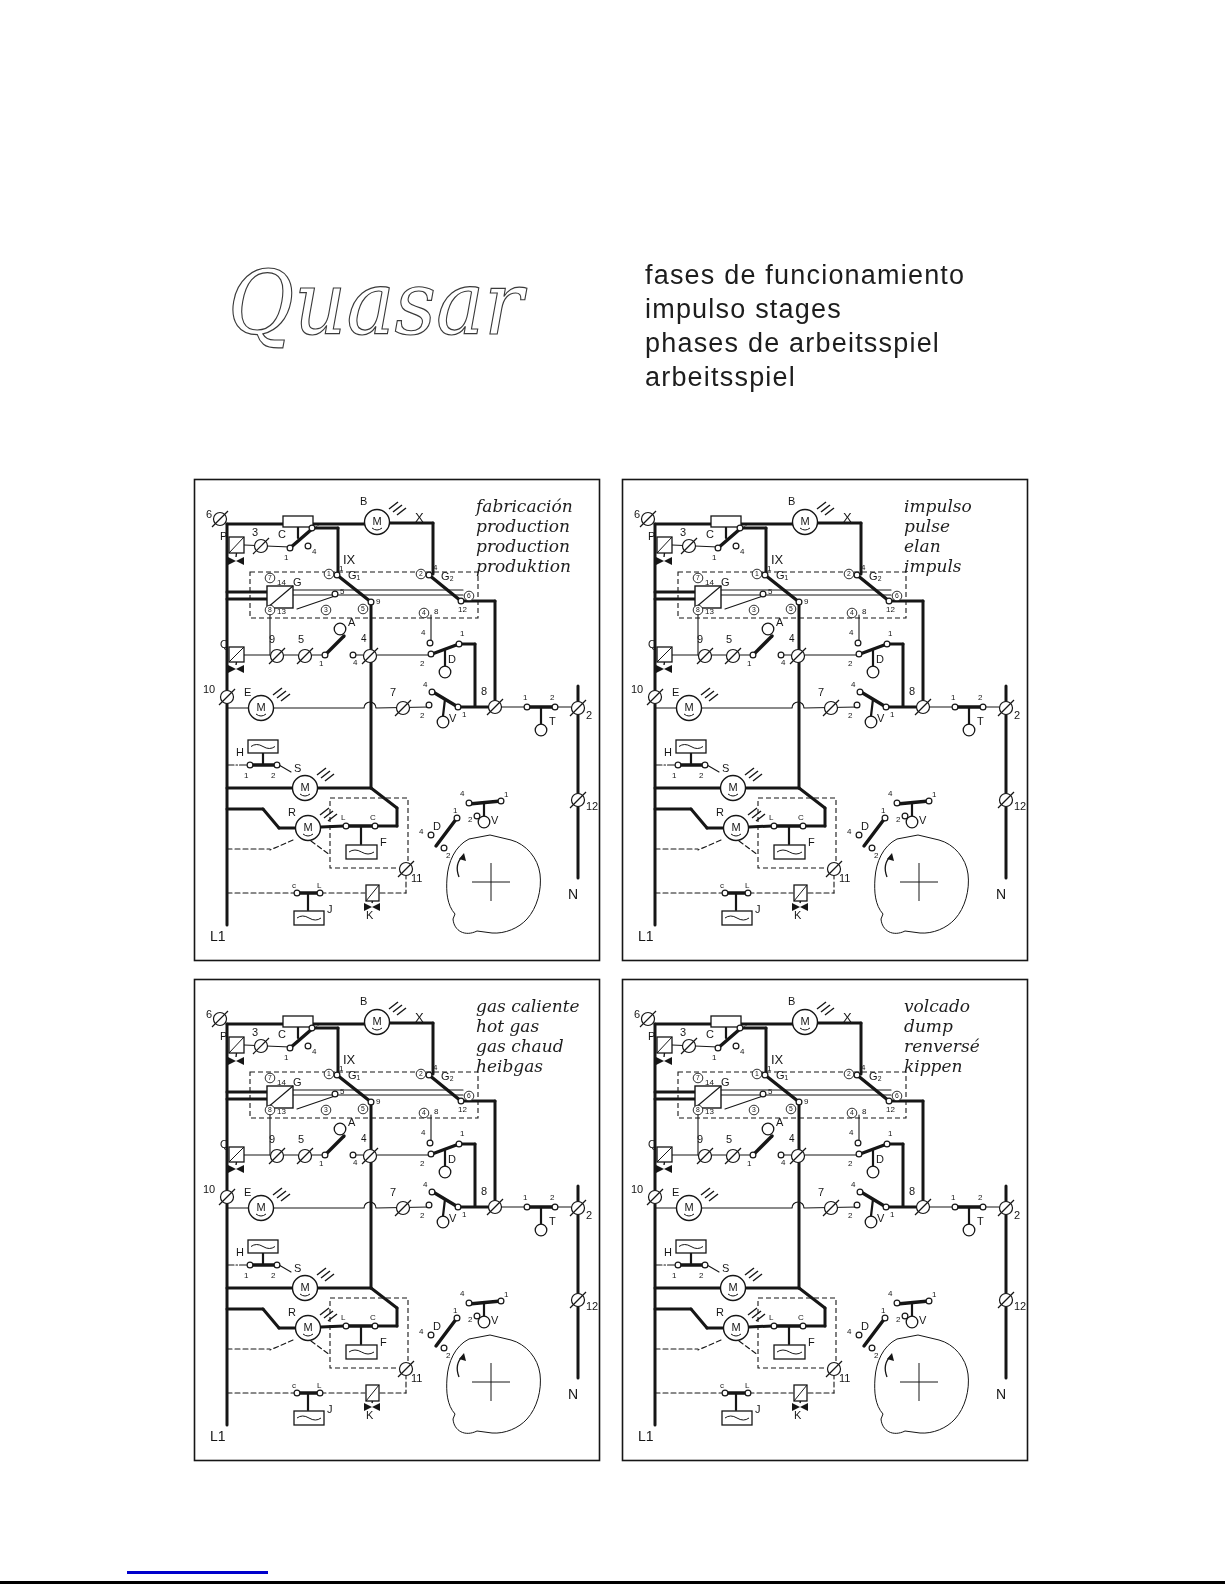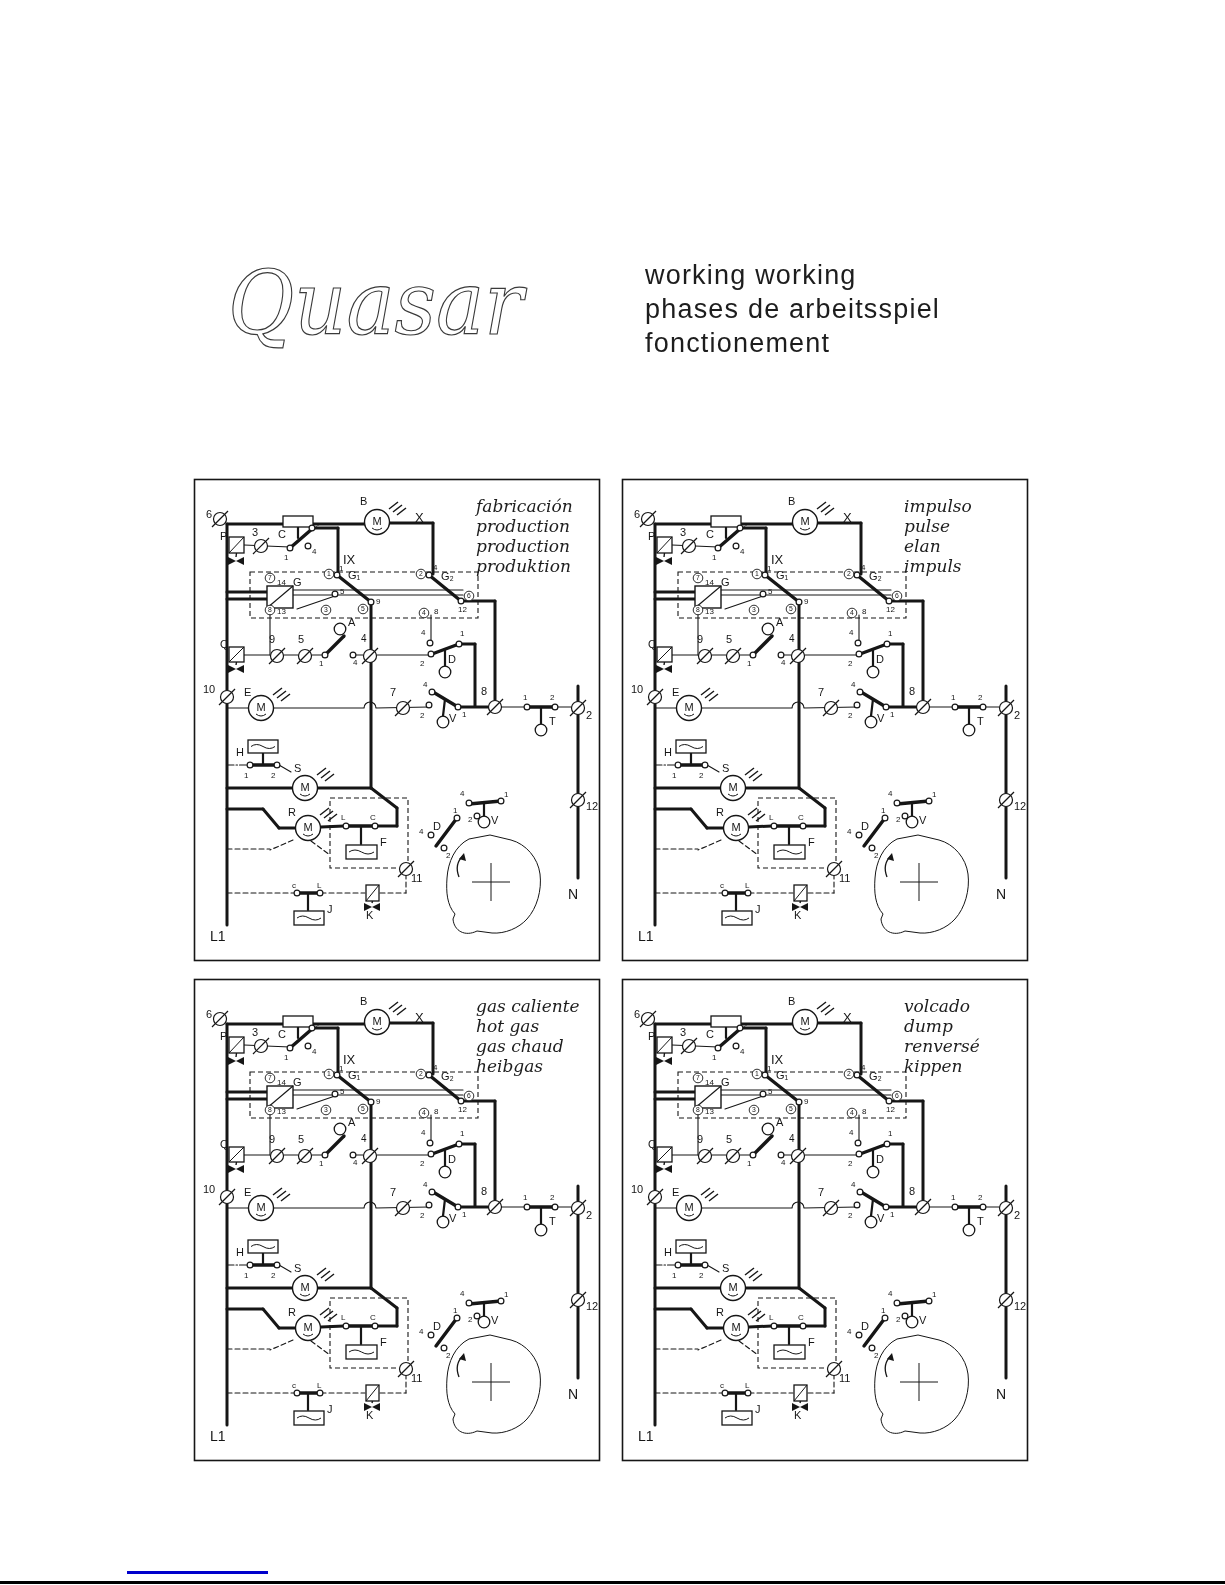--- a/index.html
+++ b/index.html
@@ -20,23 +20,24 @@
 </head>
 <body>
 
 <div class="page">
 
   <svg class="logo-svg" viewBox="0 0 315 135">
     <text class="logo-text" x="8" y="102" textLength="295" lengthAdjust="spacingAndGlyphs">Quasar</text>
   </svg>
 
   <div class="title-block">
-    <div>working working</div>
+    <div>fases de funcionamiento</div>
+    <div>impulso stages</div>
     <div>phases de arbeitsspiel</div>
-    <div>fonctionement</div>
+    <div>arbeitsspiel</div>
   </div>
 
   <div id="panels">
       <svg viewBox="0 0 408 484" class="panel-svg p0">
         <rect x="1.5" y="1.5" width="405" height="481" fill="#fff" stroke="#161616" stroke-width="1.6"></rect>
         <g>
           <rect x="57" y="94" width="228" height="46" fill="none" stroke="#161616" stroke-width="1.1" stroke-dasharray="5,3"></rect>
           <rect x="137" y="320" width="78" height="70" fill="none" stroke="#161616" stroke-width="1.1" stroke-dasharray="5,3"></rect>
           <line x1="34" y1="46" x2="34" y2="447" stroke="#161616" stroke-width="3" stroke-linecap="round"></line>
           <line x1="34" y1="46" x2="172" y2="46" stroke="#161616" stroke-width="3" stroke-linecap="round"></line>

